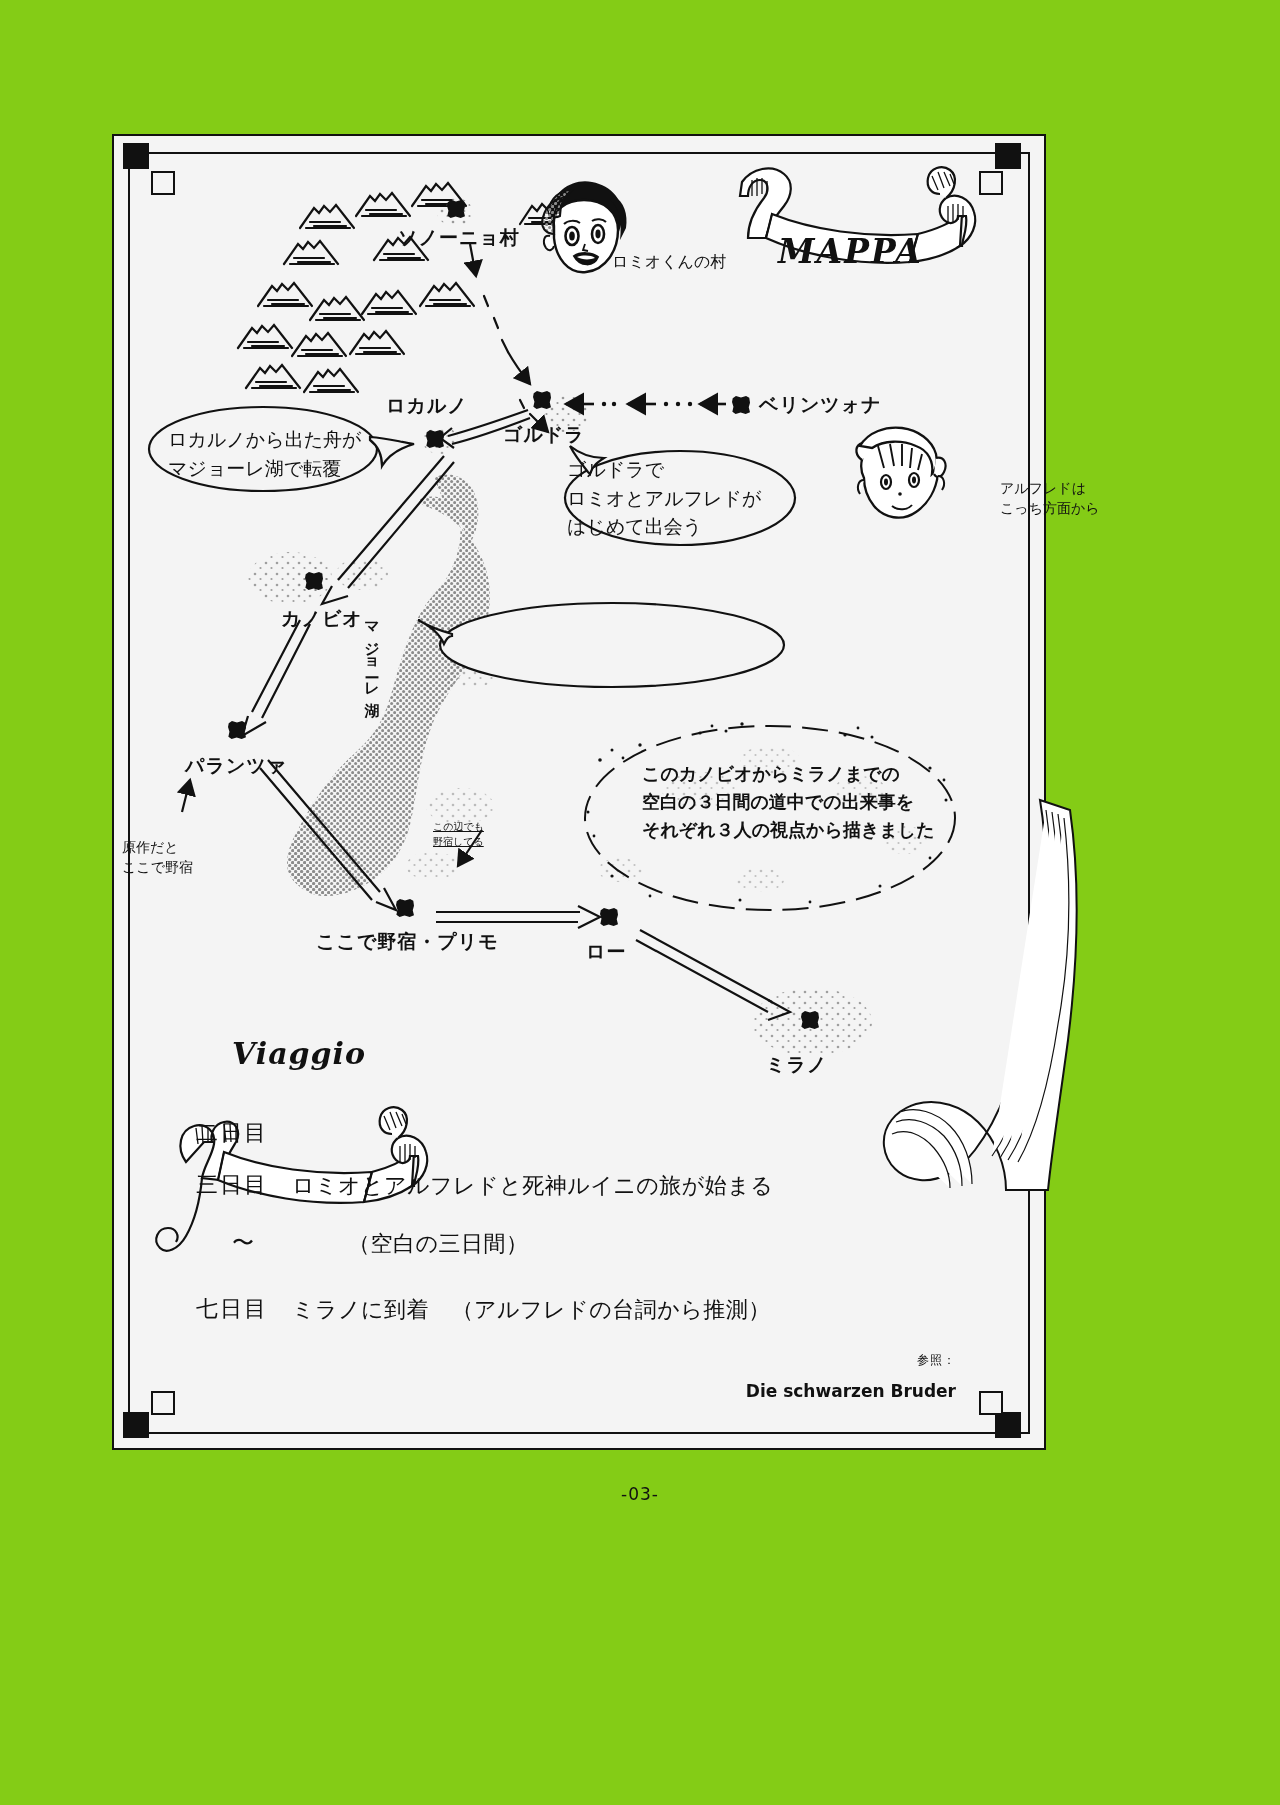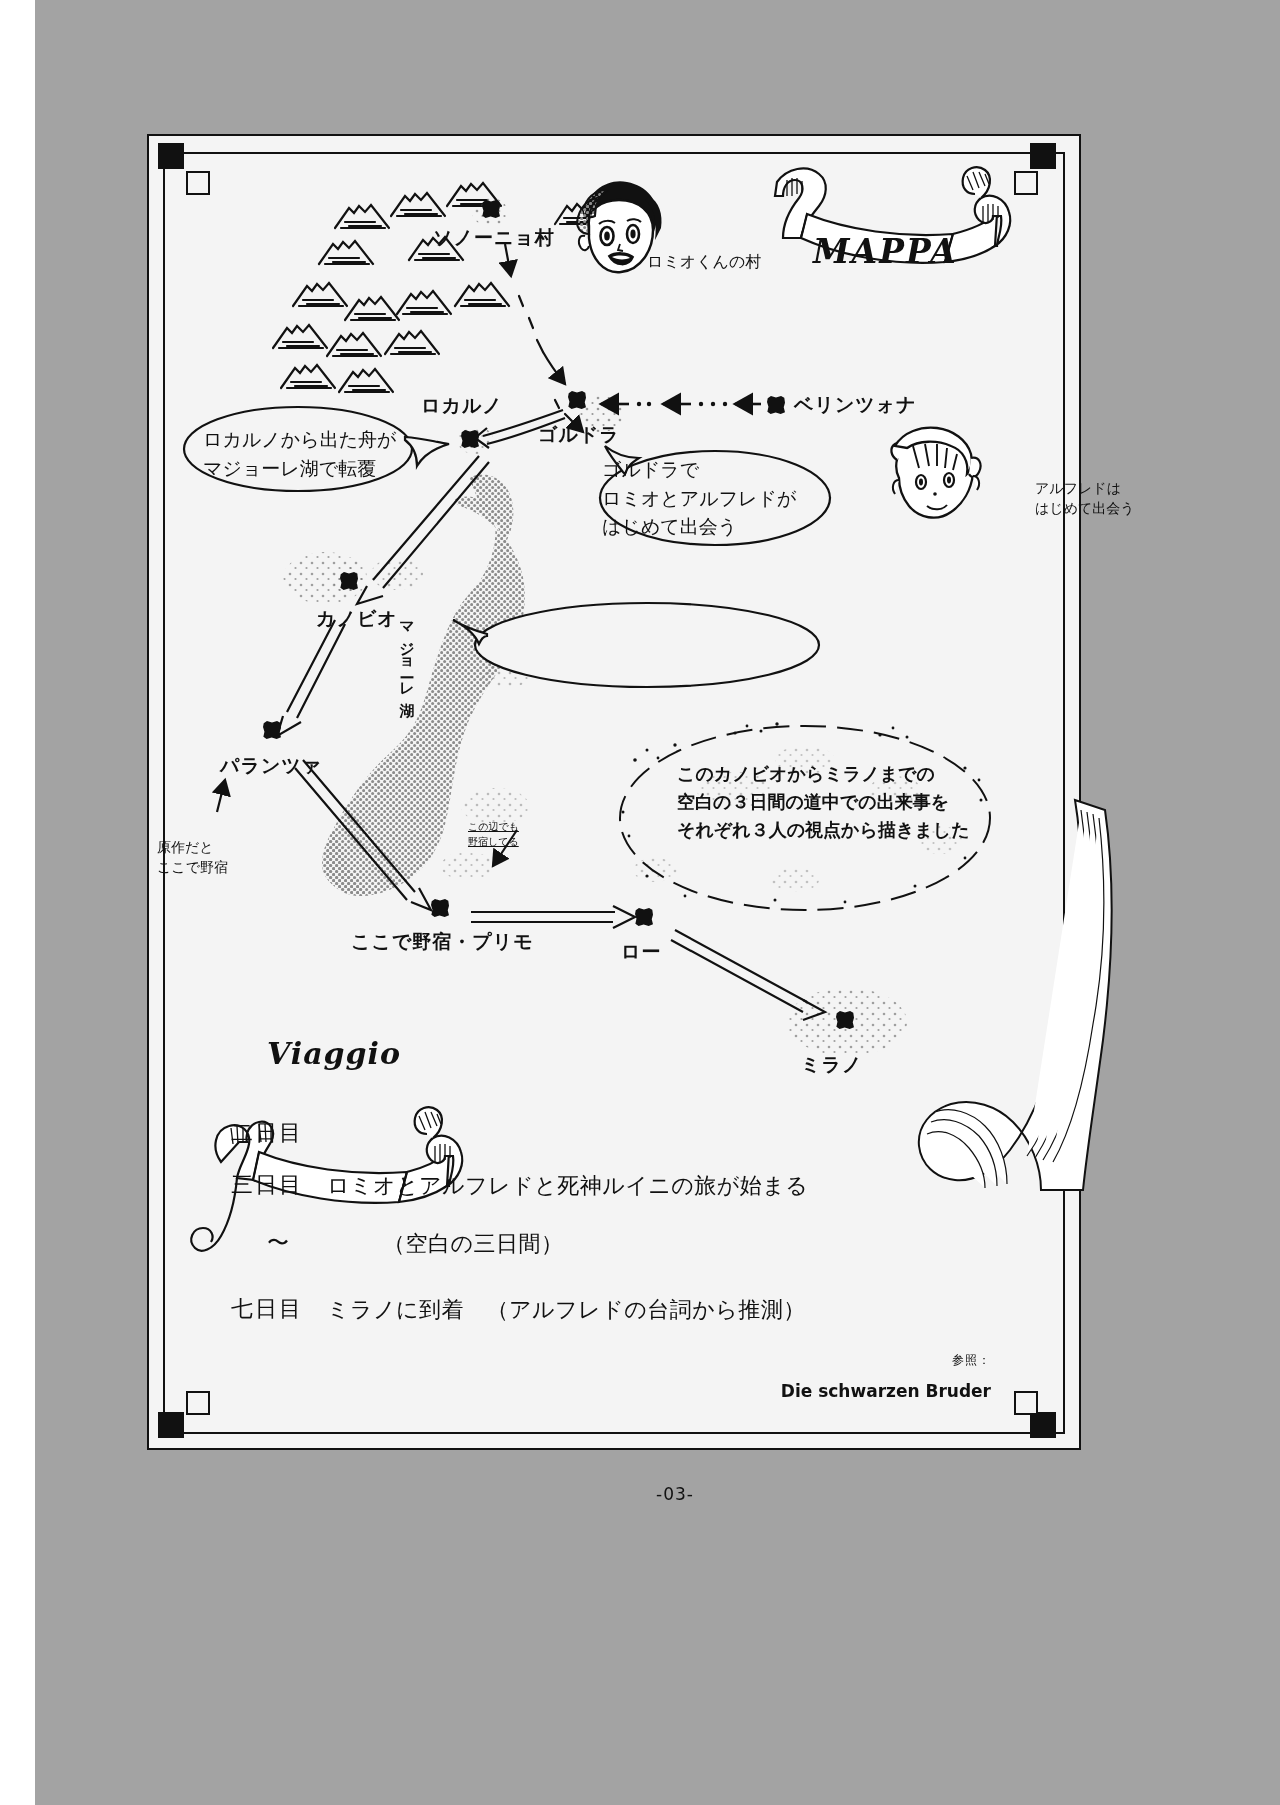--- a/index.html
+++ b/index.html
@@ -3,21 +3,21 @@
 <meta charset="utf-8">
 <style>
   html,body{margin:0;padding:0;background:#ffffff;}
   body{
     width:1280px;height:1805px;position:relative;overflow:hidden;
     font-family:"Liberation Sans","DejaVu Sans",sans-serif;
     color:#1a1a1a;
   }
 
   
-  #page{position:absolute;inset:0;background:#a3a3a3;margin-left:35px;}
+  #page{position:absolute;inset:0;background:#84cc16;}
 
   .frame-outer{
     position:absolute;left:112px;top:134px;width:930px;height:1312px;
     border:2px solid #111;background:#f4f4f4;
   }
   .frame-inner{
     position:absolute;left:128px;top:152px;width:898px;height:1278px;
     border:2px solid #111;background:#f4f4f4;
   }
   .corner-sq{position:absolute;width:26px;height:26px;background:#111;z-index:6;}
@@ -456,21 +456,21 @@
 マジョーレ湖で転覆</div>
   <div class="bubble-text" style="left:567px;top:455px;">ゴルドラで
 ロミオとアルフレドが
 はじめて出会う</div>
   <div class="bubble-text hw" style="left:642px;top:760px;">このカノビオからミラノまでの
 空白の３日間の道中での出来事を
 それぞれ３人の視点から描きました</div>
 
   <div class="hand" style="left:612px;top:250px;font-size:16px;">ロミオくんの村</div>
   <div class="hand" style="left:1000px;top:478px;font-size:14px;">アルフレドは
-はじめて出会う</div>
+こっち方面から</div>
   <div class="hand" style="left:122px;top:837px;font-size:14px;">原作だと
 ここで野宿</div>
   <div class="hand" style="left:433px;top:820px;font-size:10px;text-decoration:underline;">この辺でも
 野宿してる</div>
 
   <div id="viaggio-list">
 
 
     <div class="row">
       <div class="day">二日目</div>

